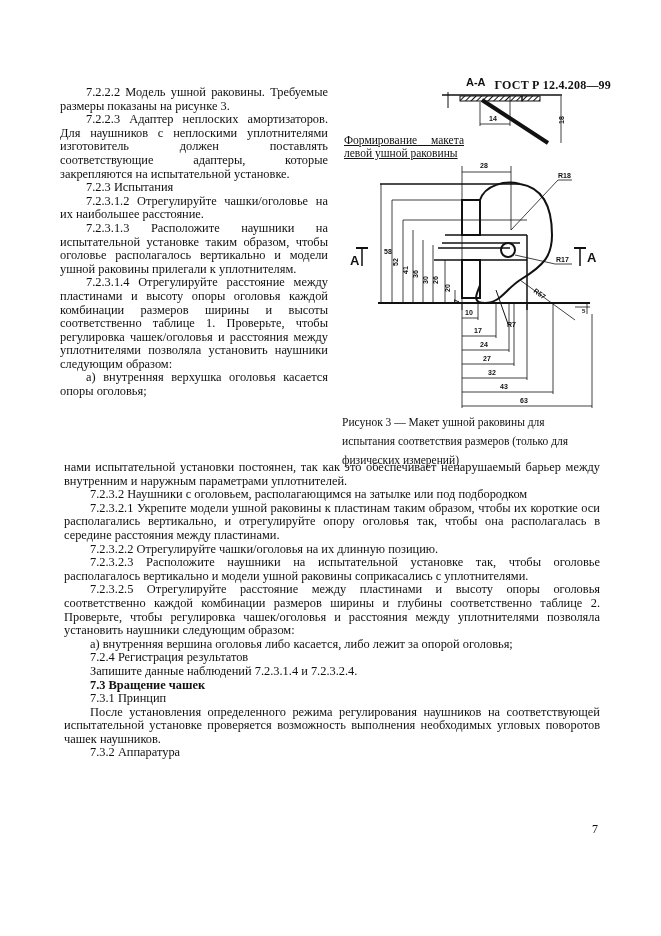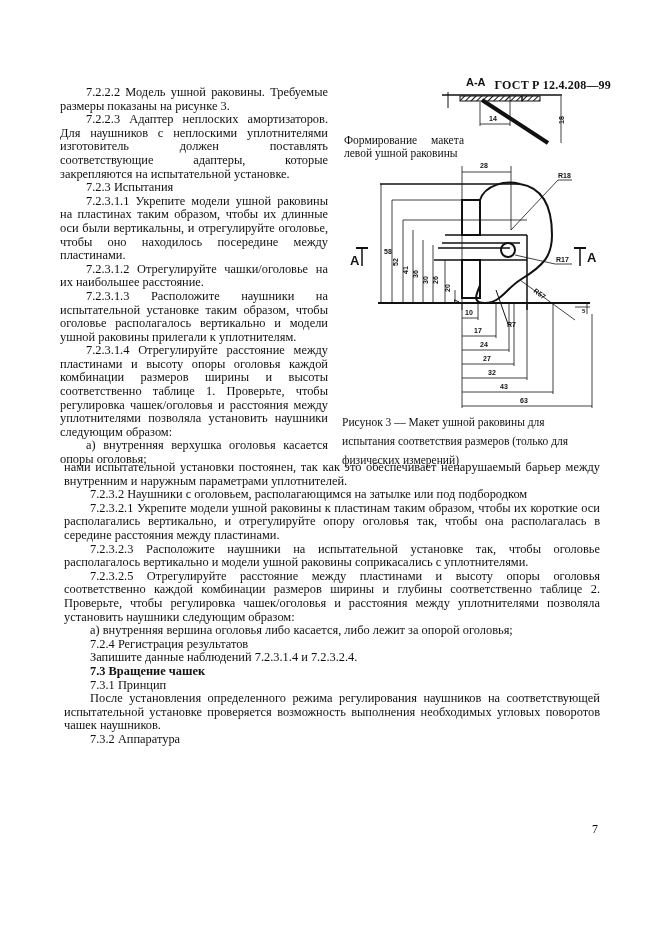--- a/index.html
+++ b/index.html
@@ -16,42 +16,41 @@
     position: absolute; left: 60px; top: 86px; width: 268px;
   }
   p { margin: 0; text-align: justify; }
   .ind { text-indent: 26px; }
   .full {
     position: absolute; left: 64px; top: 461px; width: 536px;
   }
   .bold { font-weight: bold; }
   .fig-cap-top {
     position: absolute; left: 344px; top: 134px; width: 120px;
-    font-size: 11.5px; line-height: 13px; text-align: justify;
+    font-size: 11.5px; line-height: 13px; text-align: justify; text-decoration: underline;
   }
   .fig-caption {
     position: absolute; left: 342px; top: 413px; width: 258px;
     font-size: 11.5px; line-height: 19px; 
   }
   .page-num {
     position: absolute; left: 592px; top: 823px; font-size: 12px;
   }
   svg.drawing { position: absolute; left: 0; top: 0; }
   svg text { font-family: "Liberation Sans", "DejaVu Sans", sans-serif; font-weight: bold; }
 </style>
 </head>
 <body>
 
 <div class="header">ГОСТ Р 12.4.208—99</div>
 
 <div class="col-left" id="leftcol">
     <p class="ind">7.2.2.2 Модель ушной раковины. Требуемые размеры показаны на рисунке 3.</p>
     <p class="ind">7.2.2.3 Адаптер неплоских амортизаторов. Для наушников с неплоскими уплотнителями изготовитель должен поставлять соответствующие адаптеры, которые закрепляются на испытательной установке.</p>
     <p class="ind">7.2.3 Испытания</p>
-    <p class="ind">7.2.3.1.1 Укрепите модели ушной раковины на пластинах таким образом, чтобы их длинные оси были вертикальны, и отрегулируйте оголовье, чтобы оно находилось посередине между пластинами.</p>
     <p class="ind">7.2.3.1.2 Отрегулируйте чашки/оголовье на их наибольшее расстояние.</p>
     <p class="ind">7.2.3.1.3 Расположите наушники на испытательной установке таким образом, чтобы оголовье располагалось вертикально и модели ушной раковины прилегали к уплотнителям.</p>
     <p class="ind">7.2.3.1.4 Отрегулируйте расстояние между пластинами и высоту опоры оголовья каждой комбинации размеров ширины и высоты соответственно таблице 1. Проверьте, чтобы регулировка чашек/оголовья и расстояния между уплотнителями позволяла установить наушники следующим образом:</p>
     <p class="ind">а) внутренняя верхушка оголовья касается опоры оголовья;</p>
   </div>
 
 <div class="fig-cap-top">Формирование макета левой ушной раковины</div>
 
 <svg class="drawing" width="661" height="470" xmlns="http://www.w3.org/2000/svg">
   <g stroke="#111" fill="none">
@@ -158,20 +157,21 @@
     </pattern>
   </defs>
 </svg>
 
 <div class="fig-caption">Рисунок 3 — Макет ушной раковины для испытания соответствия размеров (только для физических измерений)</div>
 
 <div class="full" id="fullcol">
     <p>нами испытательной установки постоянен, так как это обеспечивает ненарушаемый барьер между внутренним и наружным параметрами уплотнителей.</p>
     <p class="ind">7.2.3.2 Наушники с оголовьем, располагающимся на затылке или под подбородком</p>
     <p class="ind">7.2.3.2.1 Укрепите модели ушной раковины к пластинам таким образом, чтобы их короткие оси располагались вертикально, и отрегулируйте опору оголовья так, чтобы она располагалась в середине расстояния между пластинами.</p>
+    <p class="ind">7.2.3.2.2 Отрегулируйте чашки/оголовья на их длинную позицию.</p>
     <p class="ind">7.2.3.2.3 Расположите наушники на испытательной установке так, чтобы оголовье располагалось вертикально и модели ушной раковины соприкасались с уплотнителями.</p>
     <p class="ind">7.2.3.2.5 Отрегулируйте расстояние между пластинами и высоту опоры оголовья соответственно каждой комбинации размеров ширины и глубины соответственно таблице 2. Проверьте, чтобы регулировка чашек/оголовья и расстояния между уплотнителями позволяла установить наушники следующим образом:</p>
     <p class="ind">а) внутренняя вершина оголовья либо касается, либо лежит за опорой оголовья;</p>
     <p class="ind">7.2.4 Регистрация результатов</p>
     <p class="ind">Запишите данные наблюдений 7.2.3.1.4 и 7.2.3.2.4.</p>
     <p class="ind bold">7.3 Вращение чашек</p>
     <p class="ind">7.3.1 Принцип</p>
     <p class="ind">После установления определенного режима регулирования наушников на соответствующей испытательной установке проверяется возможность выполнения необходимых угловых поворотов чашек наушников.</p>
     <p class="ind">7.3.2 Аппаратура</p>
   </div>

